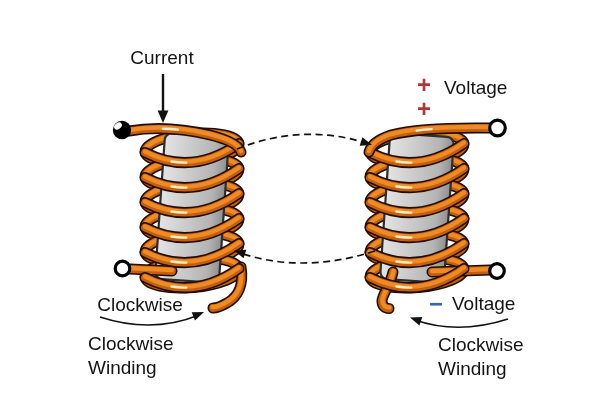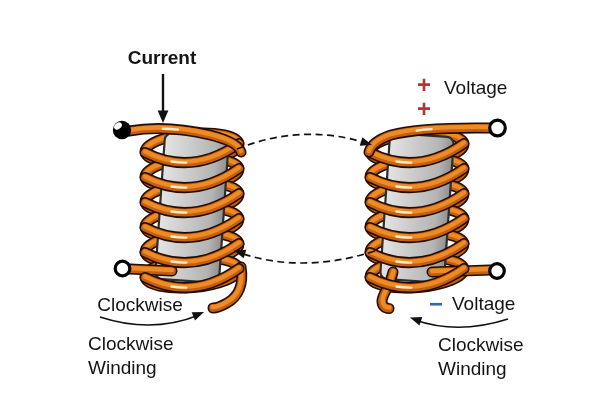--- a/index.html
+++ b/index.html
@@ -154,21 +154,21 @@
     <g>
       <path class="solidline" d="M 100,317 Q 152,334 199,315"></path>
       <use href="#arrowHead" class="ah" transform="translate(204,312) rotate(-22)"></use>
     </g>
     <g>
       <path class="solidline" d="M 508,319 Q 458,335 415,320"></path>
       <use href="#arrowHead" class="ah" transform="translate(410,317.5) rotate(199)"></use>
     </g>
   </svg>
 
-  <div class="label lbl-19" style="left:112px;top:47px;width:100px;text-align:center;font-weight:bold;">Current</div>
+  <div class="label lbl-19" style="left:112px;top:47px;width:100px;text-align:center;">Current</div>
 
   <div class="label sign sign-plus" style="left:412px;top:73px;">+</div>
   <div class="label lbl-19" style="left:444px;top:77px;">Voltage</div>
   <div class="label sign sign-plus" style="left:412px;top:97px;">+</div>
 
   <div class="label sign sign-minus" style="left:424px;top:292px;">−</div>
   <div class="label lbl-19" style="left:452px;top:293px;">Voltage</div>
 
   <div class="label lbl-19" style="left:92px;top:294px;width:96px;text-align:center;">Clockwise</div>
 

